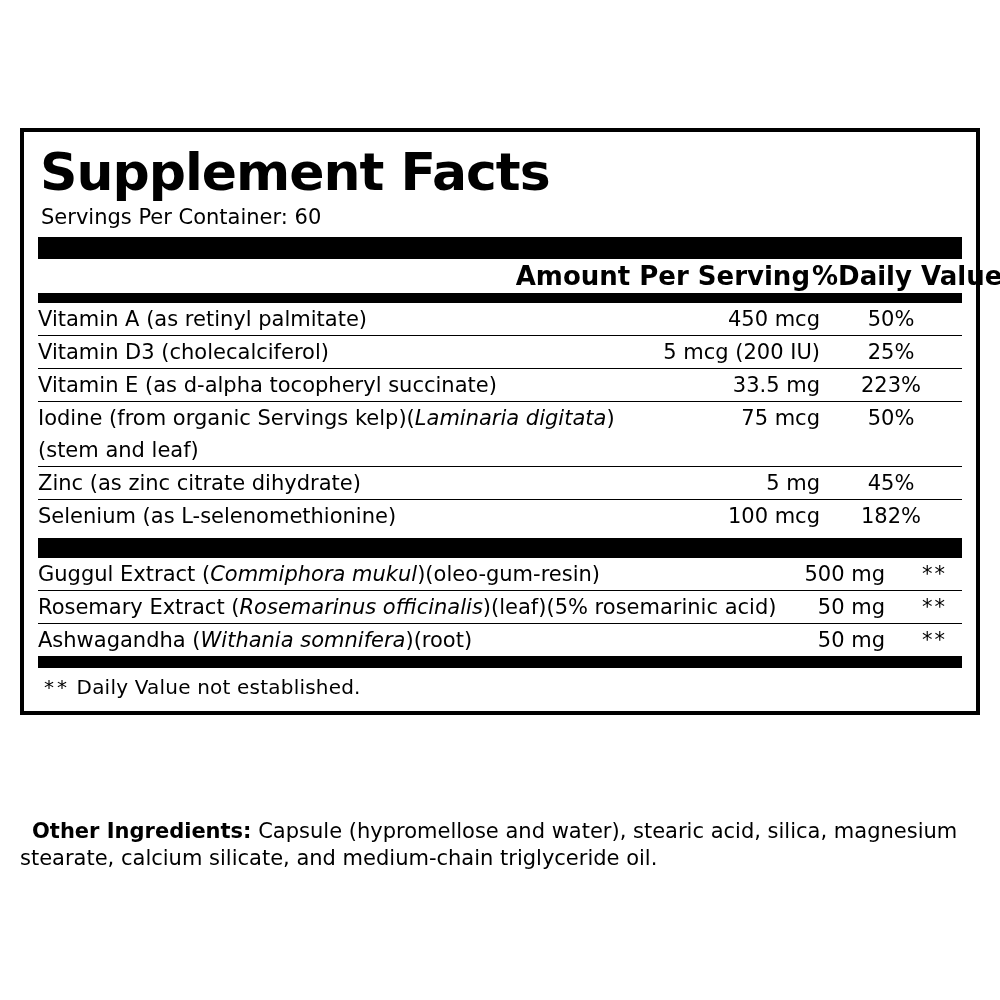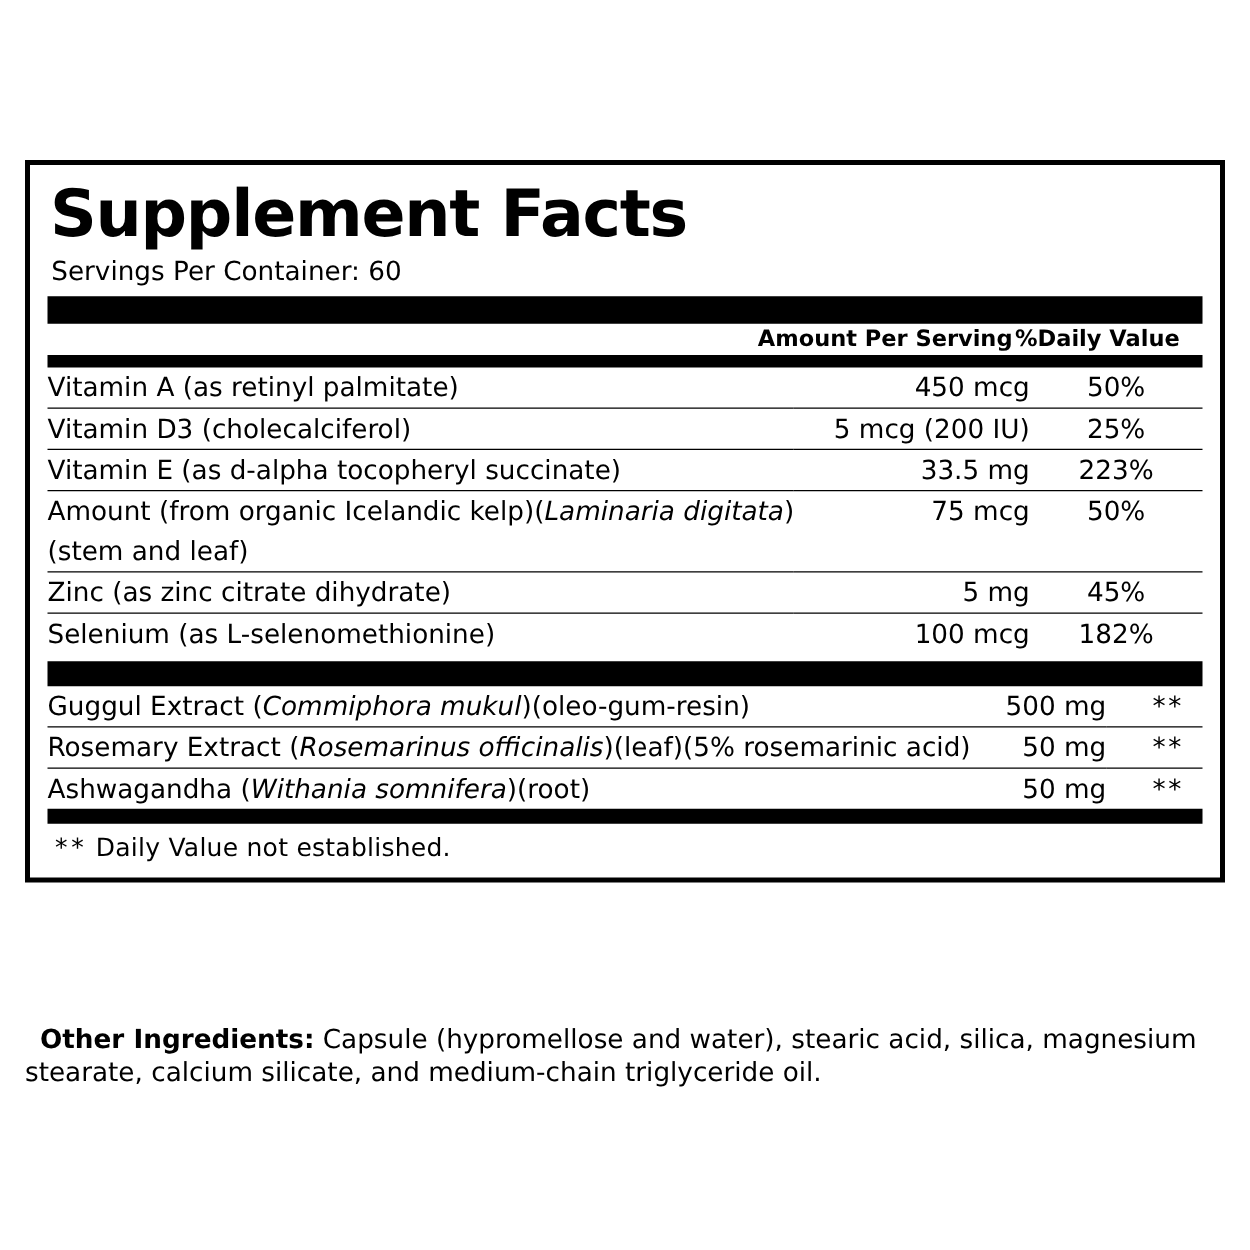--- a/index.html
+++ b/index.html
@@ -59,21 +59,21 @@
   .rule-med {
     height: 12px;
     background: #000;
   }
 
   .hdr-row {
     display: flex;
     justify-content: flex-end;
     align-items: flex-end;
     font-weight: bold;
-    font-size: 18px;
+    font-size: 26px;
     padding: 2px 0 2px 0;
   }
   .hdr-amount {
     text-align: right;
     white-space: nowrap;
   }
   .hdr-dv {
     width: 150px;
     text-align: left;
     white-space: nowrap;
@@ -169,21 +169,21 @@
           <td class="nm"><span>Vitamin D3 (cholecalciferol)</span></td>
           <td class="amt">5 mcg (200 IU)</td>
           <td class="dv">25%</td>
         </tr>
         <tr>
           <td class="nm"><span>Vitamin E (as d-alpha tocopheryl succinate)</span></td>
           <td class="amt">33.5 mg</td>
           <td class="dv">223%</td>
         </tr>
         <tr class="no-rule">
-          <td class="nm"><span>Amount (from organic Icelandic kelp)(</span><span class="ital">Laminaria digitata</span><span>)</span></td>
+          <td class="nm"><span>Iodine (from organic Servings kelp)(</span><span class="ital">Laminaria digitata</span><span>)</span></td>
           <td class="amt">75 mcg</td>
           <td class="dv">50%</td>
         </tr>
         <tr>
           <td class="nm">(stem and leaf)</td>
           <td class="amt"></td>
           <td class="dv"></td>
         </tr>
         <tr>
           <td class="nm"><span>Zinc (as zinc citrate dihydrate)</span></td>

